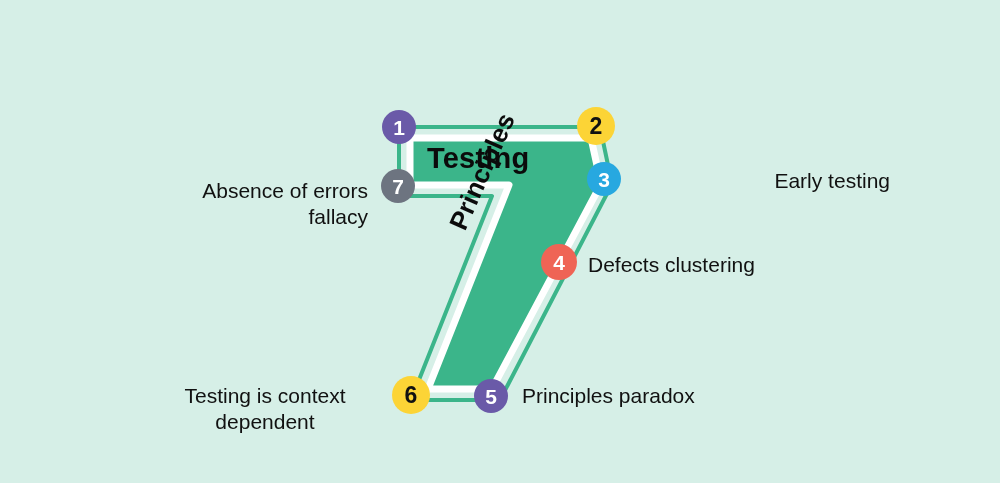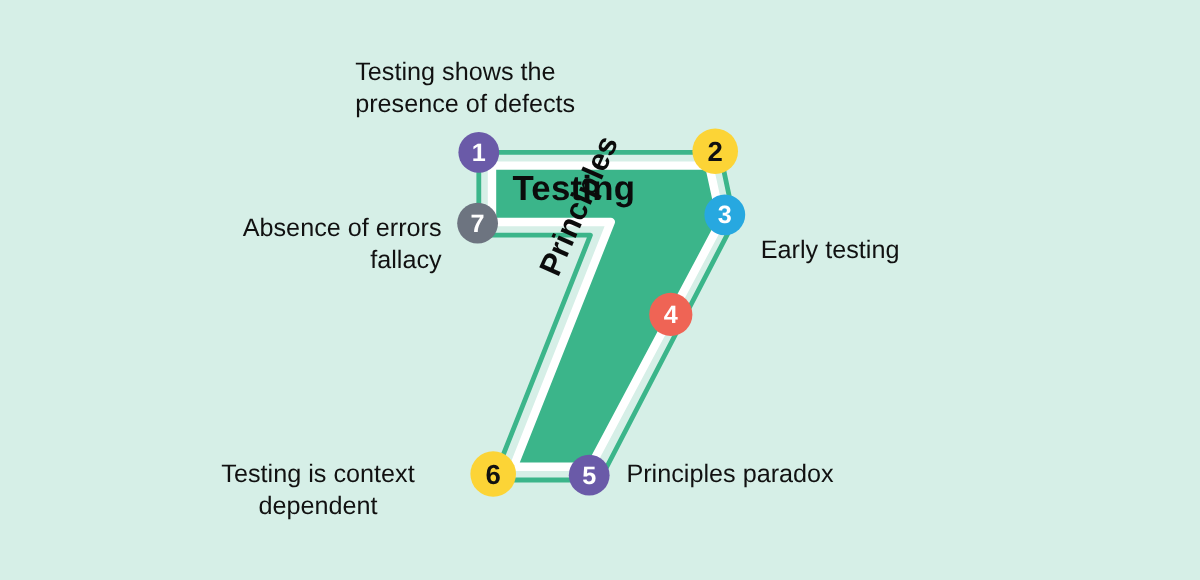--- a/index.html
+++ b/index.html
@@ -72,44 +72,43 @@
     font-size: 26px;
     font-weight: 700;
     color: #0b0b0b;
     transform: rotate(-66deg);
     transform-origin: left top;
     white-space: nowrap;
   }
 
   .lbl-1 { left: 296px; top: 48px;  width: 200px; text-align: left; }
   .lbl-2 { left: 535px; top: 48px;  width: 220px; text-align: left; }
-  .lbl-3 { left: 634px; top: 168px; width: 230px; text-align: left; margin-top: 28px; }
+  .lbl-3 { left: 660px; top: 168px; width: 230px; text-align: right; }
   .lbl-4 { left: 588px; top: 252px; width: 250px; text-align: left; }
   .lbl-5 { left: 522px; top: 383px; width: 240px; text-align: left; }
   .lbl-6 { left: 150px; top: 383px; width: 230px; text-align: center; }
   .lbl-7 { left: 150px; top: 178px; width: 218px; text-align: right; }
 </style>
 </head>
 <body>
 
 <div id="canvas">
 
   <svg id="seven-svg" viewBox="0 0 1000 483">
 
     <path d="M 399 127 L 600 127 L 612 184 L 500 400 L 411 400 L 492 196 L 399 196 Z" fill="none" stroke="#3bb58a" stroke-width="4" stroke-linejoin="round"></path>
 
     <path d="M 410 138 L 591 138 L 601 184 L 492 389 L 428 389 L 509 185 L 410 185 Z" fill="#3bb58a" stroke="#ffffff" stroke-width="7" stroke-linejoin="round"></path>
   </svg>
 
   <div class="title-testing">Testing</div>
   <div class="title-principles">Principles</div>
 
-  <div class="label label-right lbl-1">Testing shows the
-presence of defects</div>
   <div class="label label-right lbl-3">Early testing</div>
+  <div class="label label-right lbl-4">Defects clustering</div>
   <div class="label label-right lbl-5">Principles paradox</div>
   <div class="label label-left  lbl-6">Testing is context
 dependent</div>
   <div class="label label-left  lbl-7">Absence of errors
 fallacy</div>
 
   <div class="badge b1">1</div>
   <div class="badge b2">2</div>
   <div class="badge b3">3</div>
   <div class="badge b4">4</div>

